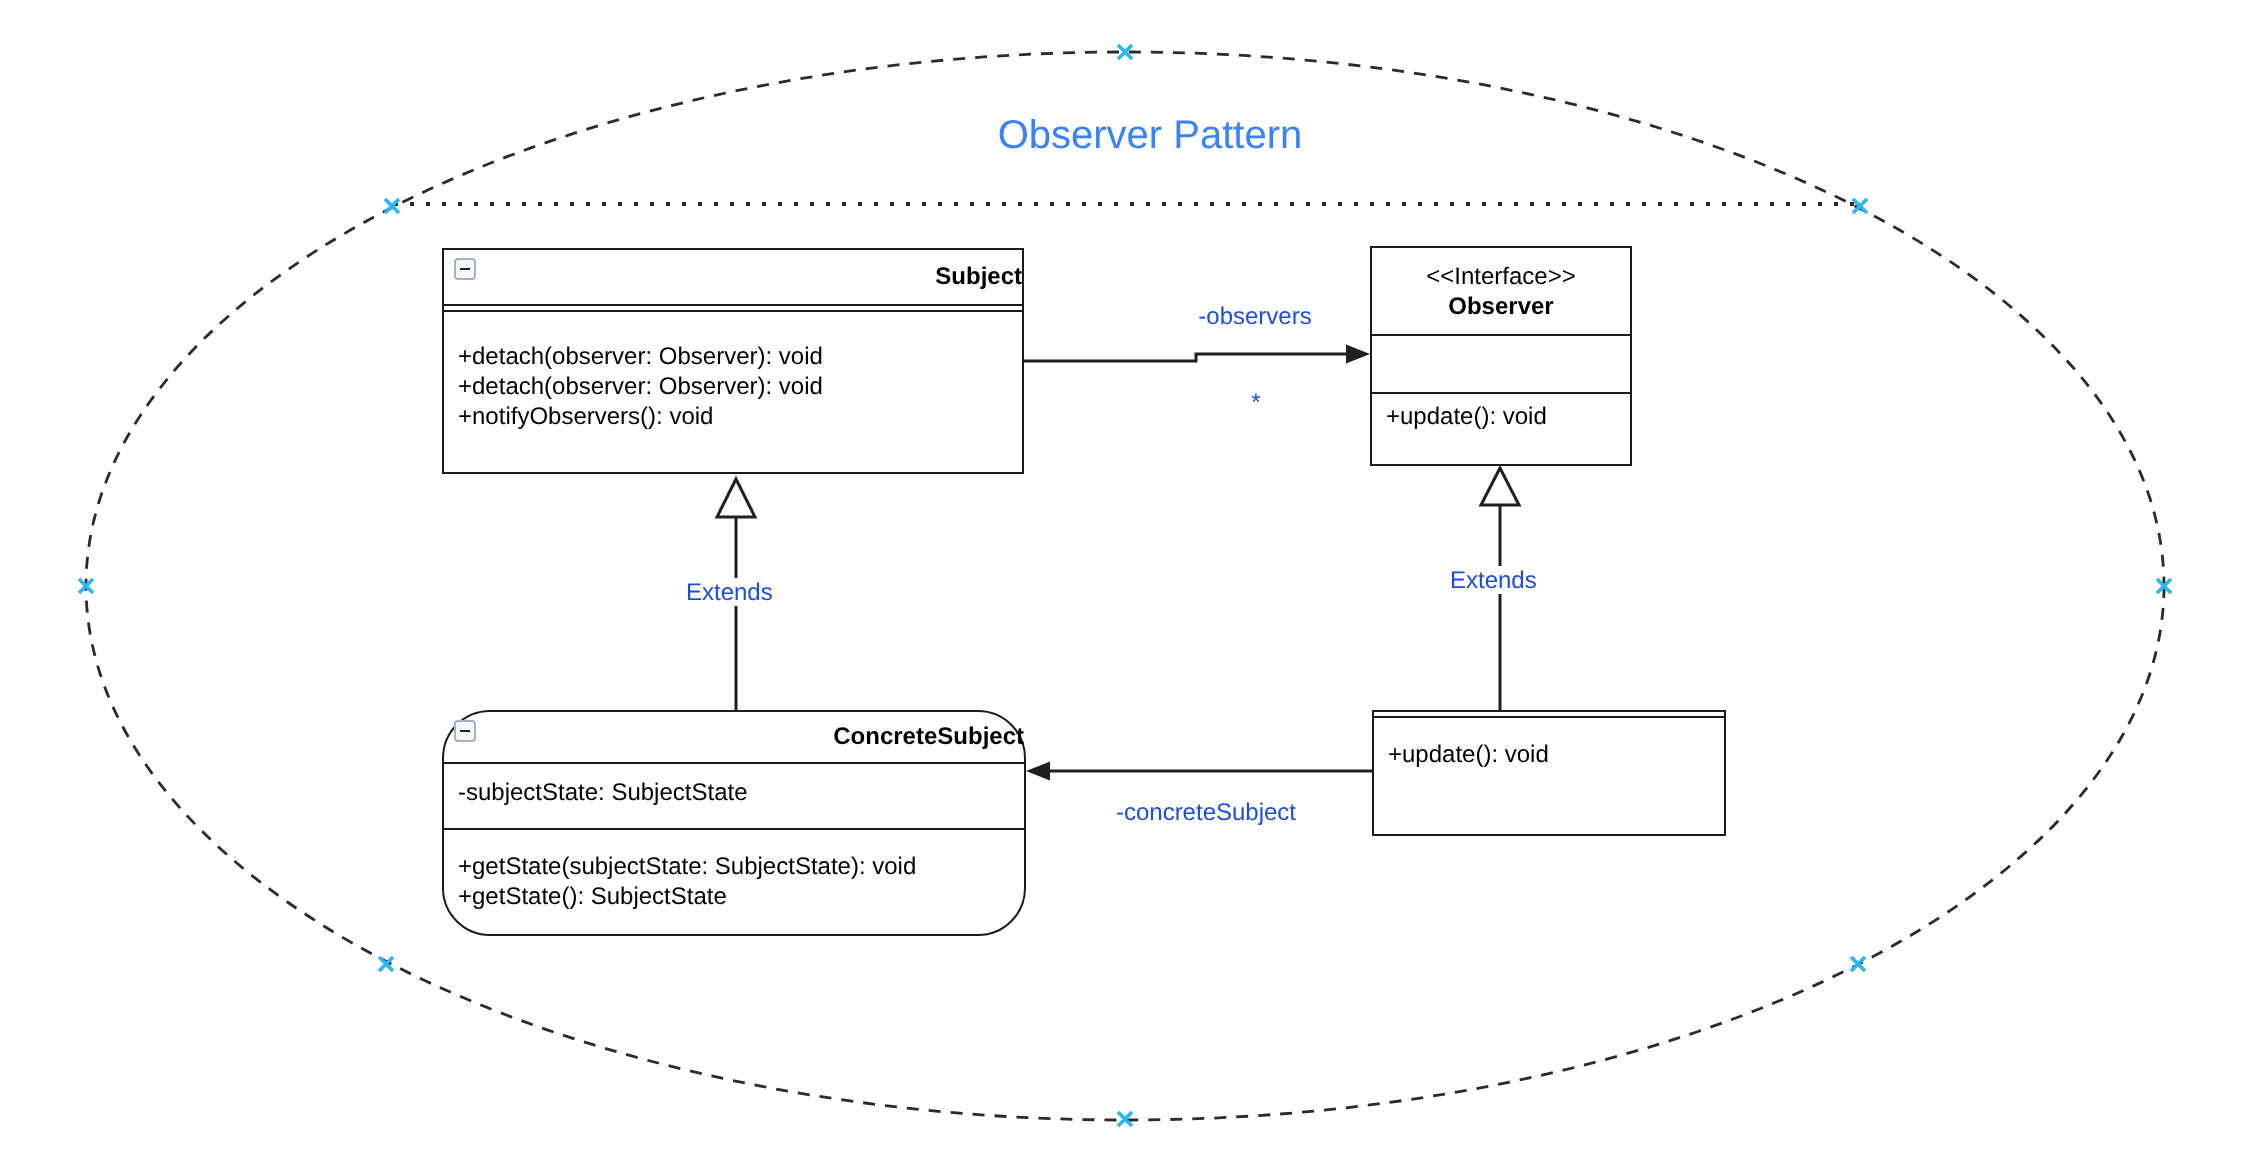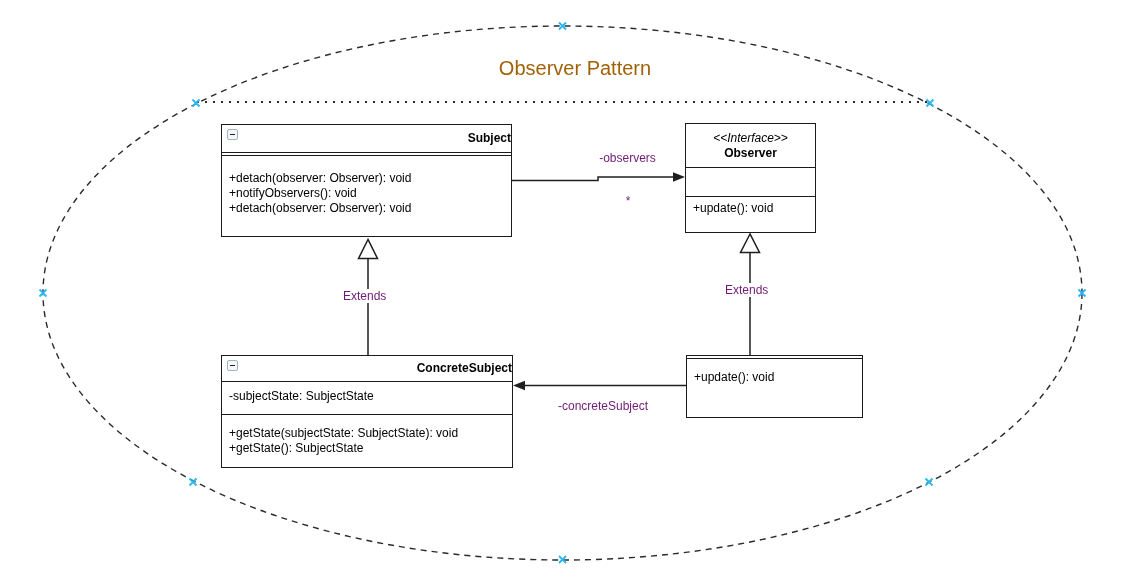--- a/index.html
+++ b/index.html
@@ -6,46 +6,46 @@
     --stroke:#1b1b1b;
     --connection-point:#29b6f2;
   }
   html,body{margin:0;padding:0;background:#ffffff;}
   body{font-family:"Liberation Sans", sans-serif; color:#000;}
   #canvas{position:relative;width:1127px;height:581px;background:#fff;overflow:hidden;}
   #shape-layer{position:absolute;left:0;top:0;width:1127px;height:581px;}
 
   .diagram-title{
     position:absolute;left:450px;top:57px;width:250px;
-    text-align:center;font-size:20px;color:#a16207;
+    text-align:center;font-size:20px;color:#3b82f6;
   }
 
   .uml-class{
     position:absolute;background:#fff;border:1.5px solid var(--stroke);
     box-sizing:border-box;font-size:12px;line-height:15px;z-index:2;
   }
   .title-row{
     position:relative;display:flex;align-items:center;justify-content:flex-end;
     font-weight:bold;box-sizing:border-box;border-bottom:1px solid var(--stroke);
   }
   .fold-icon{
     position:absolute;left:5px;top:4px;width:11px;height:11px;
     border:1px solid #9fb3c4;background:#f4f6f7;border-radius:2px;
     display:flex;align-items:center;justify-content:center;box-sizing:border-box;
   }
   .fold-icon .minus{width:5px;height:1.5px;background:#222;}
   .attrs-strip{height:2px;border-bottom:1px solid var(--stroke);}
   .section{box-sizing:border-box;border-bottom:1px solid var(--stroke);}
   .section:last-child{border-bottom:none;}
   .txt{padding-left:7px;padding-right:4px;white-space:nowrap;}
-  .stereotype{font-style:italic;font-weight:normal;}
+  .stereotype{font-weight:normal;}
   .title-stack{display:flex;flex-direction:column;align-items:center;width:100%;}
 
   .edge-label{
-    position:absolute;font-size:12px;line-height:14px;text-align:center;z-index:3;color:#701a75;
+    position:absolute;font-size:12px;line-height:14px;text-align:center;z-index:3;color:#1d4ed8;
   }
   .edge-label.on-line{background:#fff;padding:0 3px;}
 </style>
 </head>
 <body>
 
 <div id="canvas">
 
   <svg id="shape-layer" viewBox="0 0 1127 581" xmlns="http://www.w3.org/2000/svg">
 
@@ -82,39 +82,39 @@
   <div class="uml-class" style="left:221px;top:124px;width:291px;height:113px;">
     <div class="title-row" style="height:28px;">
       <span class="fold-icon">
           <span class="minus"></span>
         </span>
       <span>Subject</span>
     </div>
     <div class="attrs-strip"></div>
     <div class="section" style="padding-top:15px;">
       <div class="txt">+detach(observer: Observer): void</div>
+      <div class="txt">+detach(observer: Observer): void</div>
       <div class="txt">+notifyObservers(): void</div>
-      <div class="txt">+detach(observer: Observer): void</div>
     </div>
   </div>
 
   <div class="uml-class" style="left:685px;top:123px;width:131px;height:110px;">
     <div class="title-row" style="height:44px;">
       <div class="title-stack">
         <span class="stereotype">&lt;&lt;Interface&gt;&gt;</span>
         <span>Observer</span>
       </div>
     </div>
     <div class="section" style="height:29px;"></div>
     <div class="section" style="padding-top:4px;">
       <div class="txt">+update(): void</div>
     </div>
   </div>
 
-  <div class="uml-class" style="left:221px;top:355px;width:292px;height:113px;">
+  <div class="uml-class" style="left:221px;top:355px;width:292px;height:113px;border-radius:24px;">
     <div class="title-row" style="height:26px;">
       <span class="fold-icon">
           <span class="minus"></span>
         </span>
       <span>ConcreteSubject</span>
     </div>
     <div class="section" style="height:33px;padding-top:7px;">
       <div class="txt">-subjectState: SubjectState</div>
     </div>
     <div class="section" style="padding-top:11px;">

